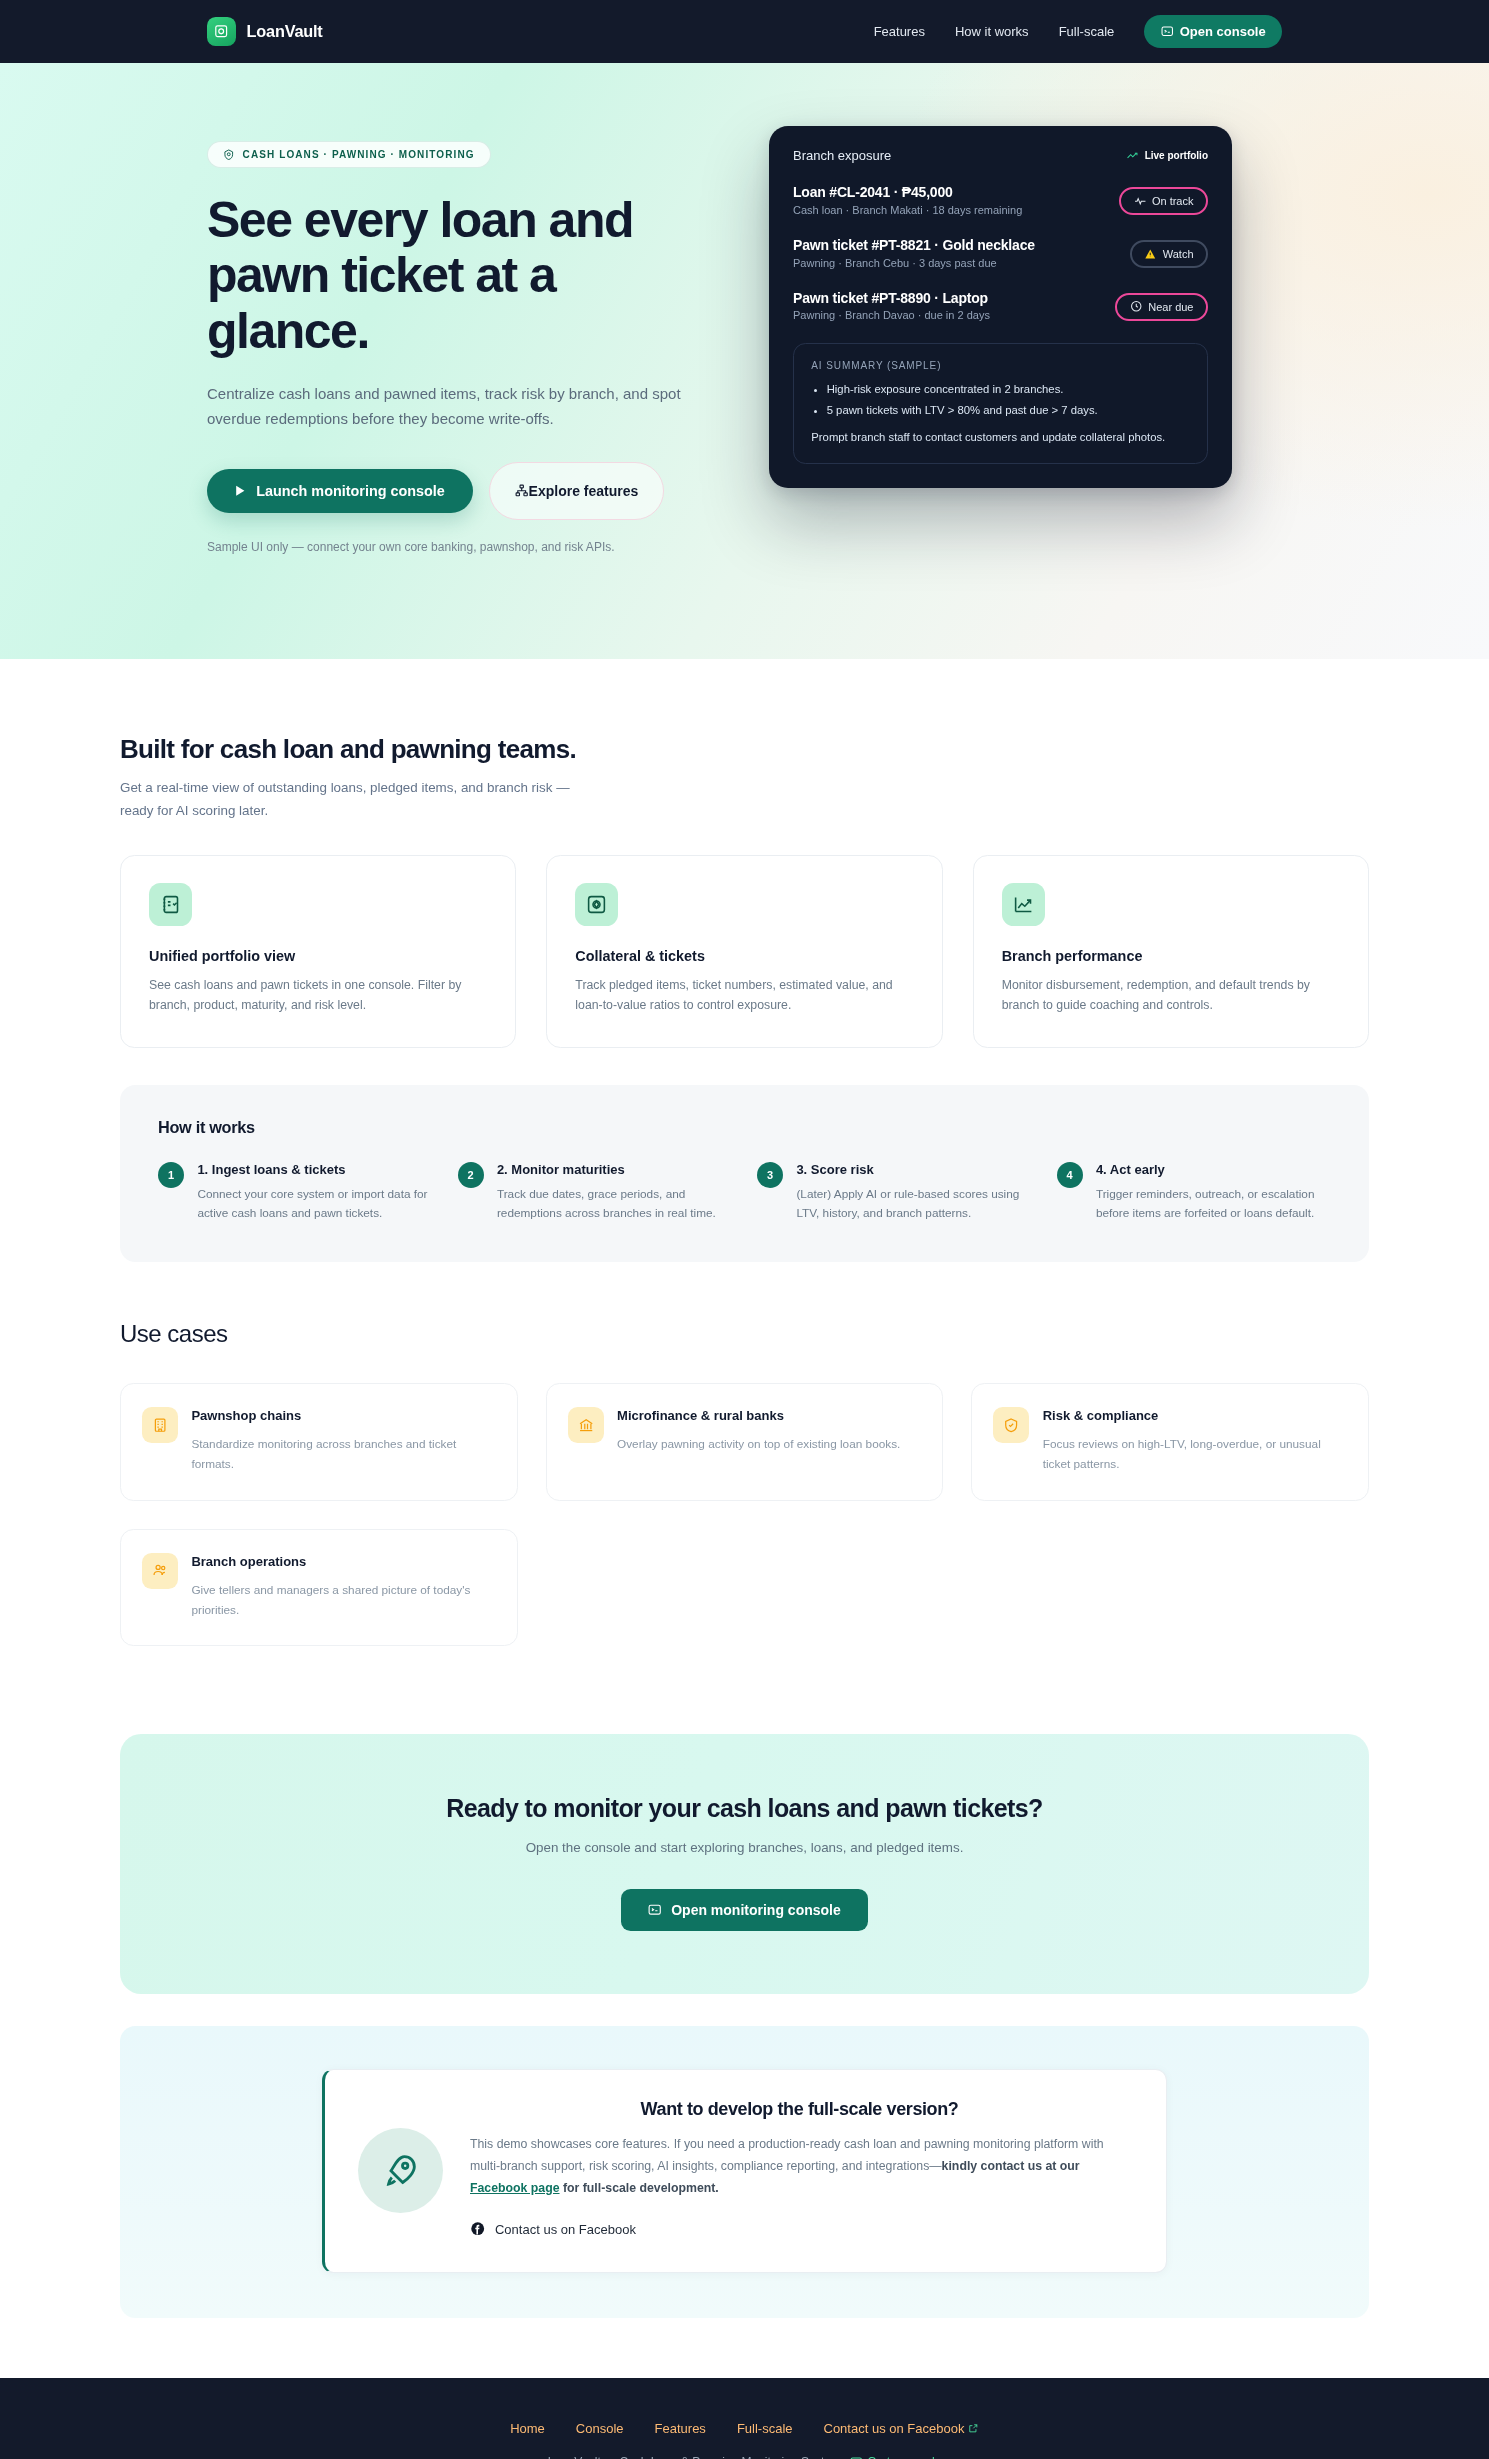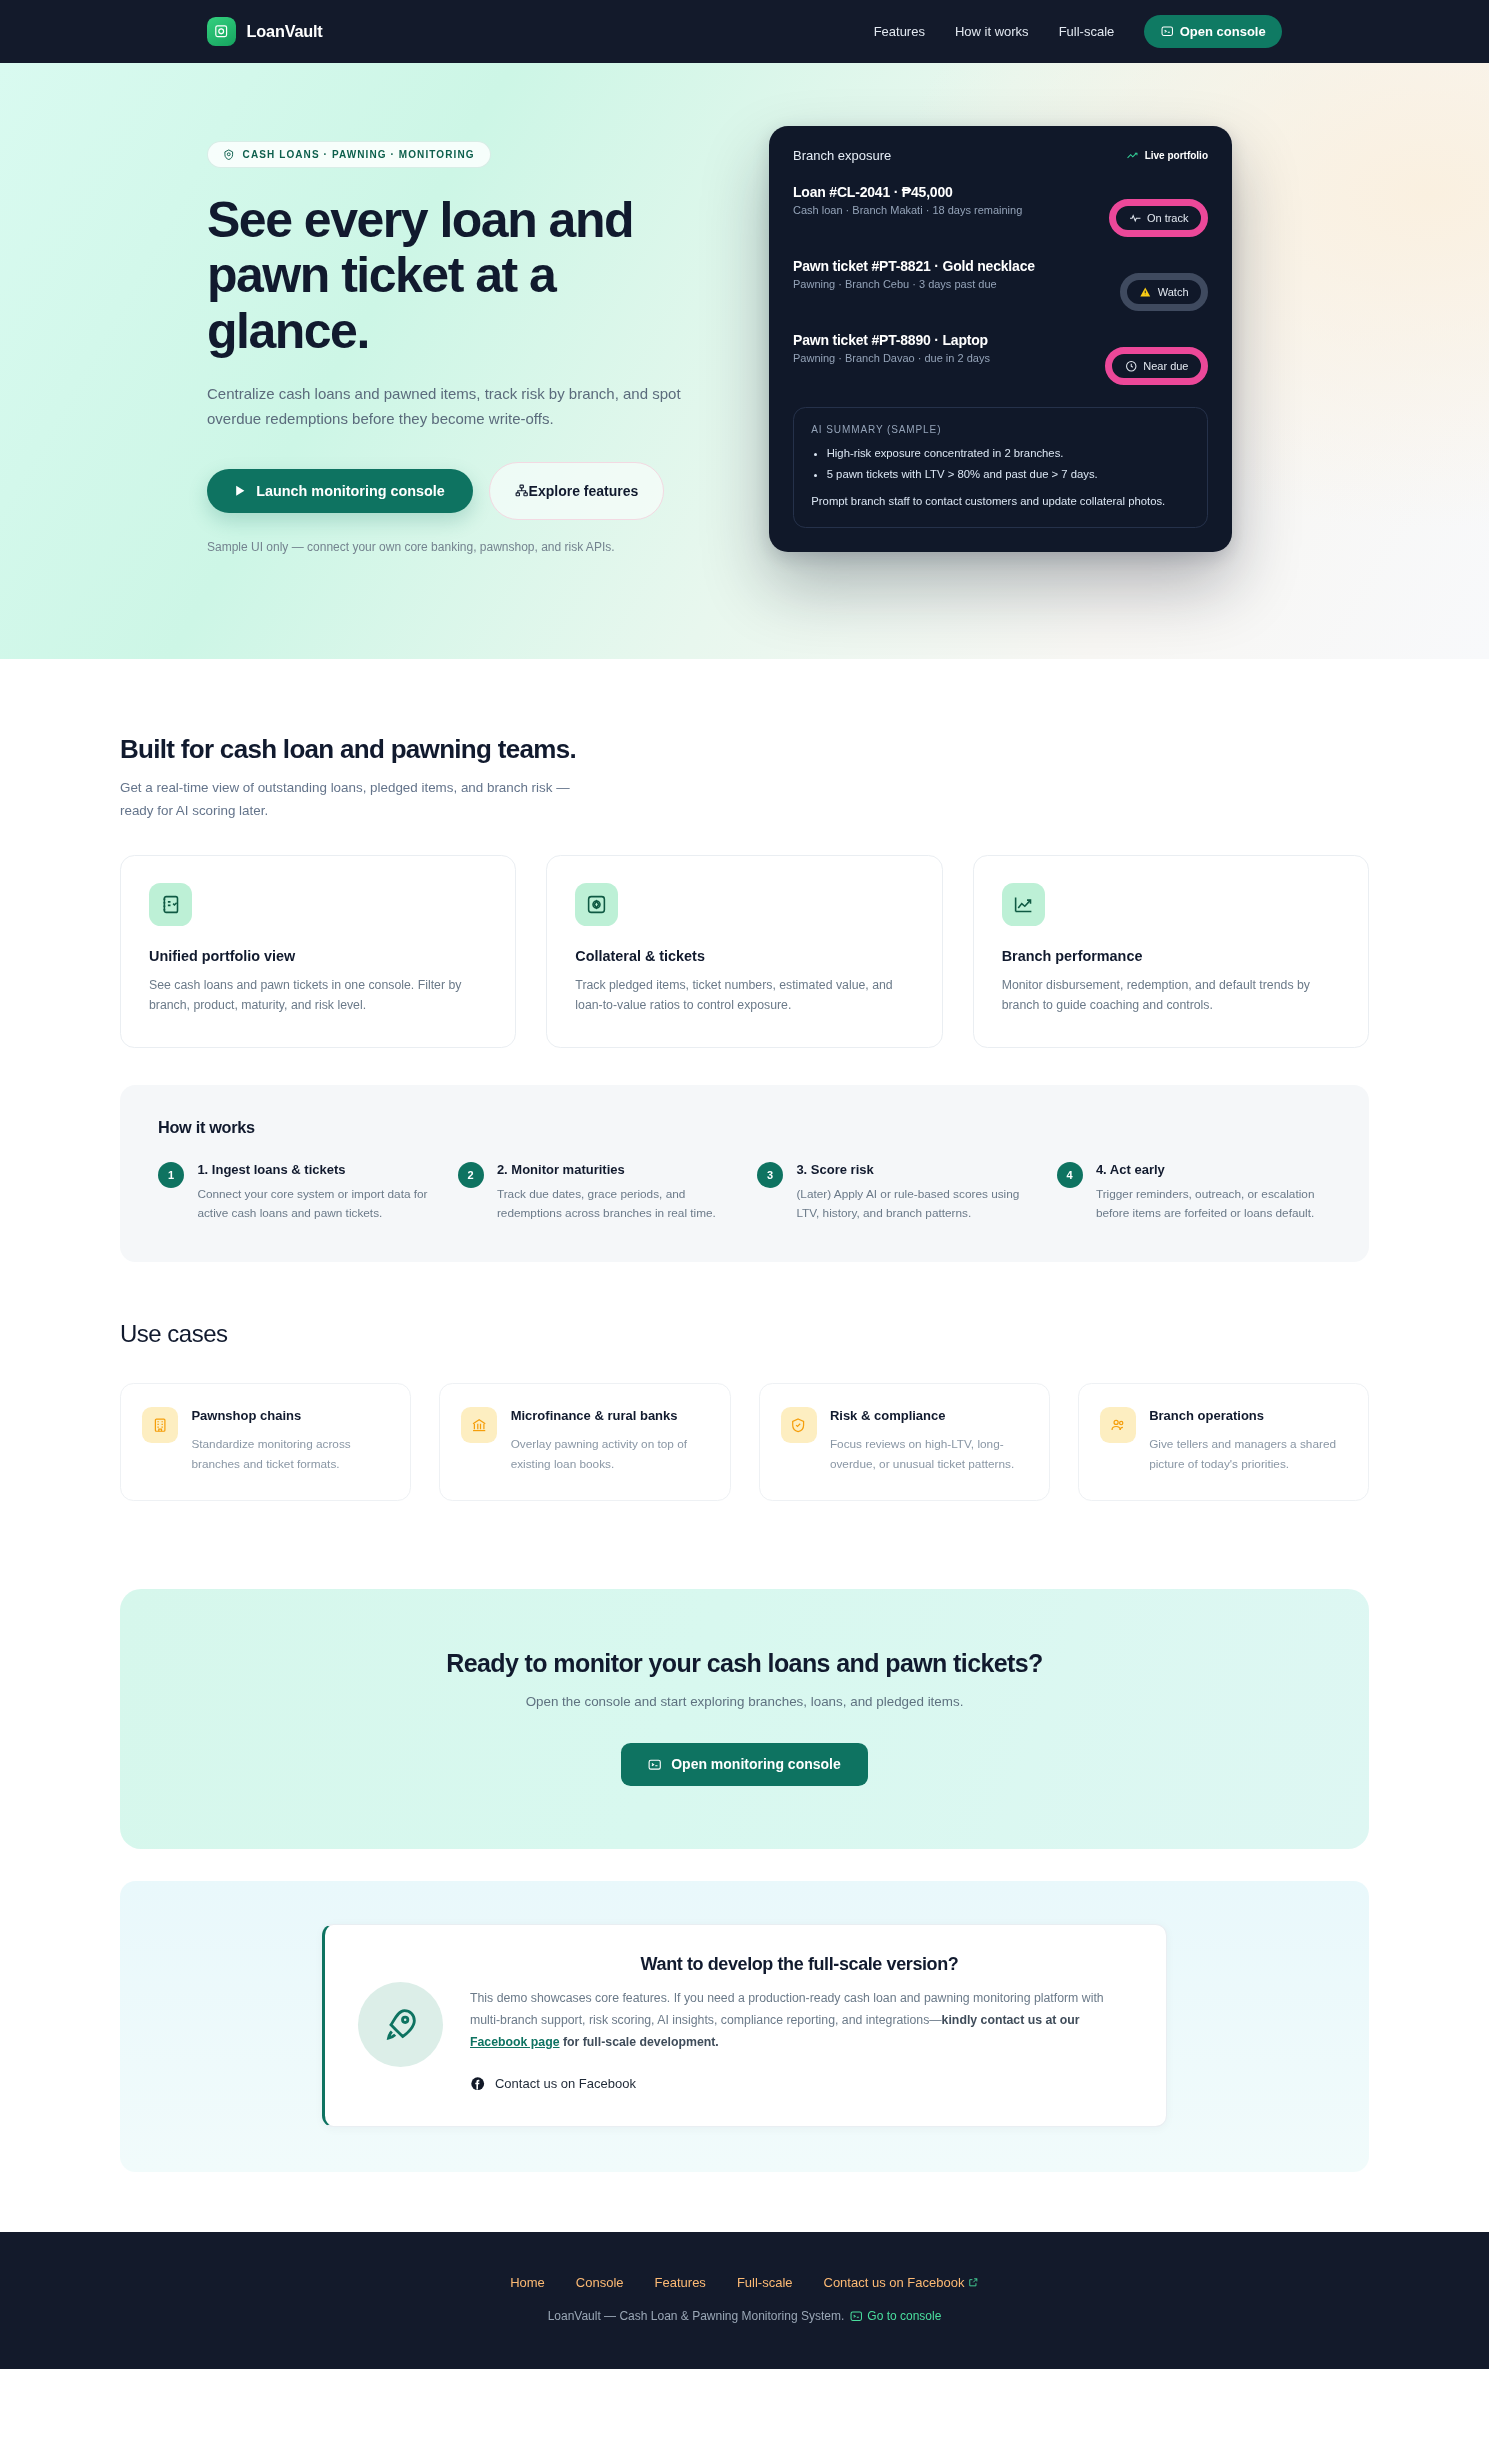--- a/index.html
+++ b/index.html
@@ -113,23 +113,23 @@
   }
   .dcard-head { display: flex; align-items: center; justify-content: space-between; }
   .dcard-title { color: #e6edf6; font-size: 13px; font-weight: 500; }
   .dcard-live { display: flex; align-items: center; gap: 5.8px; color: #ffffff; font-size: 10px; font-weight: 700; }
   .drow { display: flex; align-items: flex-start; justify-content: center; margin-top: 21px; gap: 21px; }
   .drow-main { flex: 1; }
   .drow-title { color: #ffffff; font-size: 14px; font-weight: 700; letter-spacing: -0.2px; }
   .drow-meta { color: #94a3b8; font-size: 11px; margin-top: 3.8px; }
   .chip {
     display: inline-flex; align-items: center; gap: 5.8px;
-    border: 7px solid #ec4899; border-radius: 960px;
+    border: 2px solid #ec4899; border-radius: 960px;
     padding: 5.8px 12.5px; font-size: 11px; color: #e2e8f0;
-    white-space: nowrap; margin-top: 15px;
+    white-space: nowrap; margin-top: 3px;
   }
   .chip.watch { border-color: #3f4a5f; }
   .ai-box {
     margin-top: 22px;
     border: 1px solid #25314a;
     border-radius: 12.5px;
     padding: 15.4px 17.3px 17.3px;
   }
   .ai-label { color: #94a3b8; font-size: 10px; letter-spacing: 0.9px; }
   .ai-list { margin: 8.6px 0 0 15.4px; }
@@ -173,21 +173,21 @@
     background: #0e7361; color: #ffffff;
     font-size: 11px; font-weight: 700;
     display: flex; align-items: center; justify-content: center;
   }
   .how-step-title { font-size: 13px; font-weight: 700; color: #111a2e; }
   .how-step-desc { margin-top: 7.7px; font-size: 11.8px; line-height: 1.65; color: #6b7a89; }
 
   
   .usecases { padding-top: 56px; }
   h2.uc-title { font-size: 24px; font-weight: 500; letter-spacing: -0.5px; color: #111a2e; }
-  .uc-grid { margin-top: 33px; display: grid; grid-template-columns: repeat(4, 1fr); gap: 28px; }
+  .uc-grid { margin-top: 33px; display: grid; grid-template-columns: repeat(3, 1fr); gap: 28px; }
   .uc-card {
     background: #ffffff; border: 1px solid #eef1f4; border-radius: 13.4px;
     padding: 23px 21px 25px;
     display: flex; gap: 13.4px; align-items: flex-start;
   }
   .uc-ico {
     flex: 0 0 auto;
     width: 36px; height: 36px; border-radius: 9.6px;
     background: #fdeec1; display: flex; align-items: center; justify-content: center;
   }

